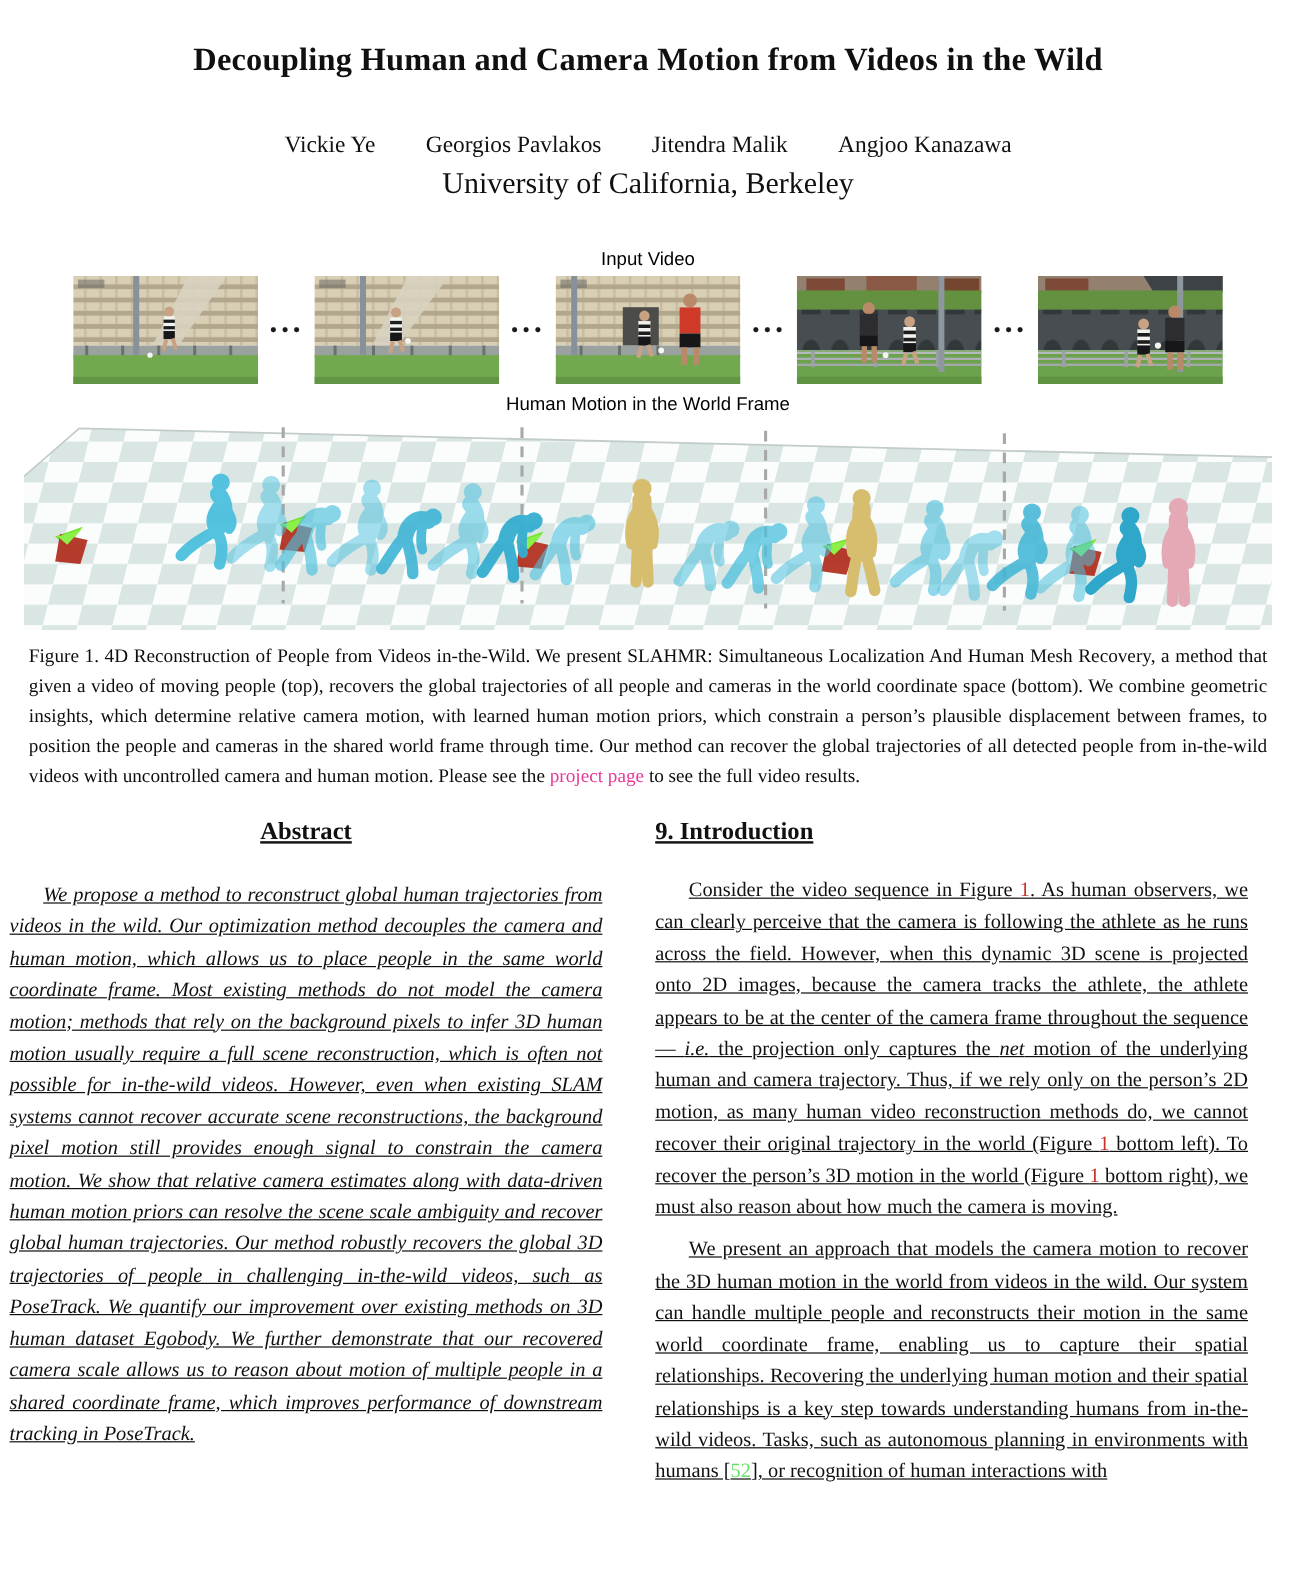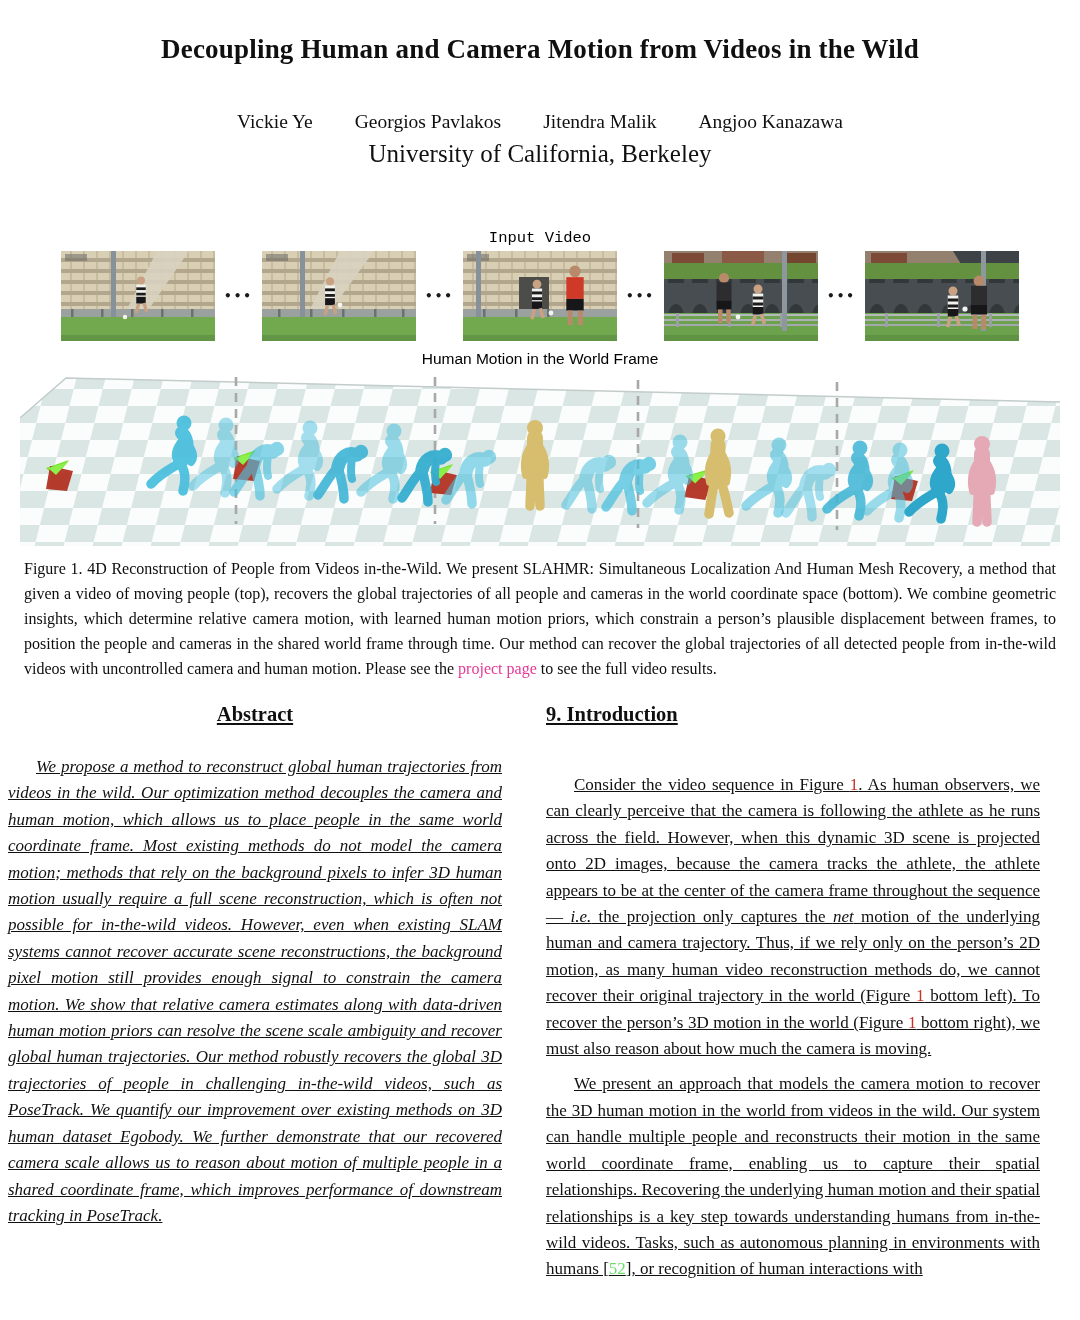--- a/index.html
+++ b/index.html
@@ -17,21 +17,21 @@
   .authors{
     display:flex;justify-content:center;gap:42px;
     margin-top:46px;font-size:19.5px;
   }
   .affiliation{text-align:center;font-size:25px;margin-top:7px;}
 
   .fig-label{
     text-align:center;font-family:"Liberation Sans","DejaVu Sans",sans-serif;
     font-size:15.5px;color:#000;
   }
-  .fig-label.input{margin-top:61px;font-family:Liberation Mono, monospace;}
+  .fig-label.input{margin-top:40px;}
   .fig-label.world{margin-top:9px;}
 
   .film-strip{
     display:flex;justify-content:center;align-items:center;
     margin-top:4px;height:90px;
   }
   .frame{width:154px;height:90px;flex:0 0 auto;display:block;}
   .dots{
     width:47px;flex:0 0 auto;text-align:center;
     font-family:"DejaVu Sans",sans-serif;font-size:12px;font-weight:bold;
@@ -56,21 +56,21 @@
     font-size:20.5px;font-weight:bold;
   }
   .intro-h{
     margin:10px 0 0;font-size:20.5px;font-weight:bold;
   }
   .para{
     margin:0;font-size:17px;line-height:26.4px;text-align:justify;
     text-indent:28px;hyphens:auto;-webkit-hyphens:auto;
   }
   .abstract-body{font-style:italic;margin-top:28px;}
-  .p1{margin-top:46px;}
+  .p1{margin-top:24px;}
   .p2{margin-top:9px;}
   .figref{color:#cb3127;}
   .cite{color:#68e068;}
   .ital{font-style:italic;}
 </style>
 </head>
 <body>
 
 <div class="page">
 

